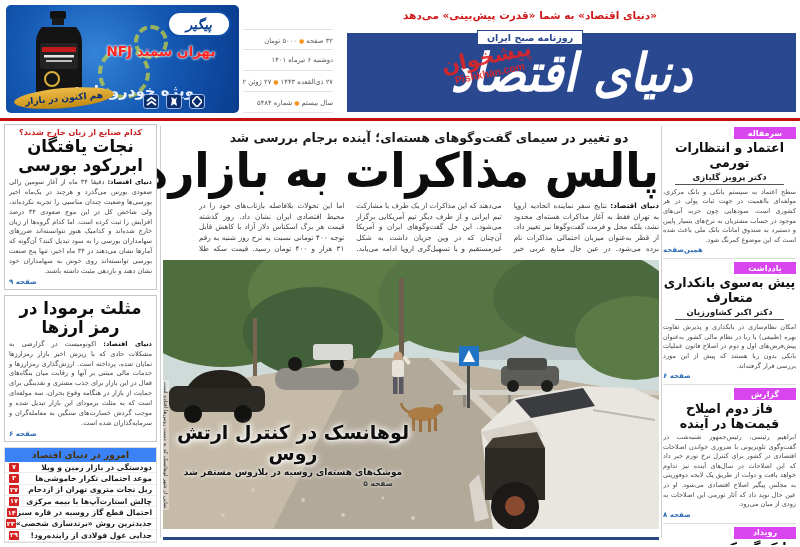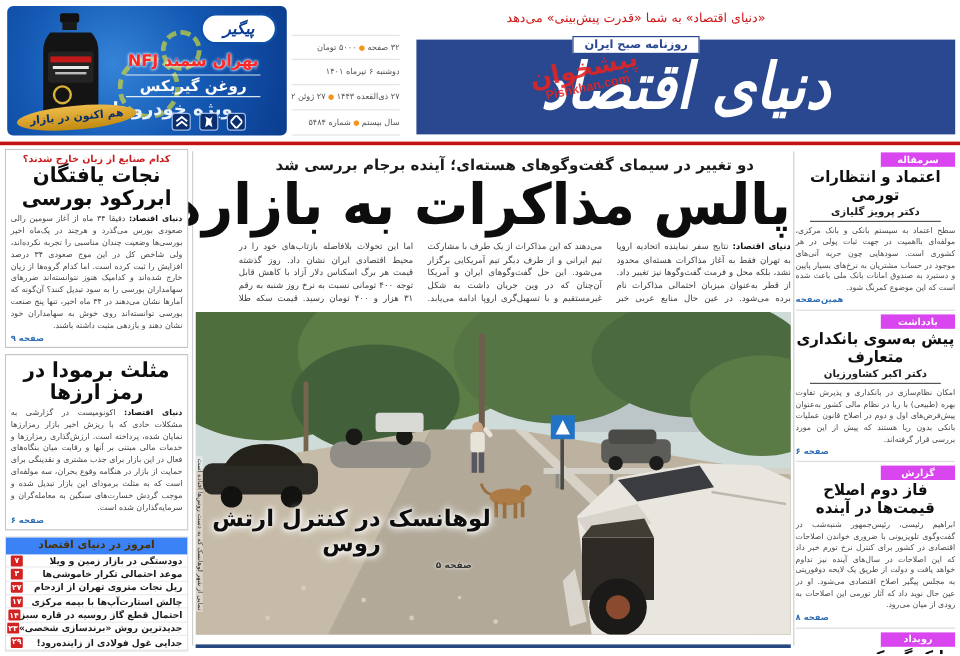--- a/index.html
+++ b/index.html
@@ -40,21 +40,21 @@
   }
   .bottle { position:absolute; left:22px; top:4px; }
   
   .dateblock { position:absolute; left:243px; top:29px; width:90px; height:84px; font-size:6.8px; color:#555; }
   .dateline { height:21px; line-height:21px; border-bottom:1px solid #e4e4e4; text-align:right;
     padding-left:2px; white-space:nowrap; overflow:hidden; }
   .dateline:first-child { border-top:1px solid #e4e4e4; }
   .dot { color:#f7941d; font-size:6px; padding:0 2px; }
   
   .slogan { position:absolute; top:9px; left:400px; width:260px; text-align:center;
-    color:#d01818; font-weight:normal; font-size:10.5px; }
+    color:#d01818; font-weight:bold; font-size:10.5px; }
   .masthead { position:absolute; left:347px; top:33px; width:449px; height:79px; background:#2a4890; }
   .masthead-title {
     width:100%; height:100%; display:flex; align-items:center; justify-content:center;
     color:#fff; font-weight:bold; font-style:italic; font-size:47px;
     transform:scaleY(1.12); letter-spacing:-2px; white-space:nowrap;
   }
   .paper-chip { position:absolute; left:130px; top:-3px; background:#fff; border:1px solid #2a4890;
     color:#2a4890; font-weight:bold; font-size:9.5px; padding:1px 9px; }
   .watermark { position:absolute; left:95px; top:14px; transform:rotate(-12deg);
     color:rgba(228,34,34,.88); text-align:center; line-height:1; pointer-events:none; }
@@ -64,21 +64,21 @@
   
   .vdiv { position:absolute; top:126px; width:1px; height:412px; background:#cfcfcf; }
   .center-col { position:absolute; left:163px; top:124px; width:496px;padding-left:36px; }
   .kicker { text-align:center; font-size:12.5px; font-weight:bold; color:#1a1a1a; margin-top:6px; }
   .headline { text-align:center; font-size:45px; font-weight:bold; color:#0d0d0d;
     letter-spacing:-1px; white-space:nowrap; line-height:1.15; transform:scaleY(1.05); }
   .leadtext { margin-top:4px; column-count:3; column-gap:12px; direction:rtl;
     font-size:7.2px; line-height:1.5; text-align:justify; color:#3d3d3d; height:56px; overflow:hidden; }
   .blead { font-weight:bold; color:#111; }
   .pageref { color:#2f6db5; font-weight:bold; }
-  .photo-wrap { position:relative; width:496px; height:269px; margin-top:3px; overflow:hidden; background:#e5e5e5; }
+  .photo-wrap { position:relative; width:496px; height:269px; margin-top:3px; overflow:hidden; background:#eab308; }
   .photo-caption { position:absolute; left:4px; top:162px; width:252px; text-align:center; }
   .cap-title { font-size:19px; font-weight:bold; color:#0d0d0d; line-height:1.1;
     text-shadow:0 0 3px #fff,0 0 6px #fff,0 0 8px #fff; }
   .cap-sub { font-size:9px; font-weight:bold; color:#111; margin-top:3px;
     text-shadow:0 0 3px #fff,0 0 5px #fff; }
   .cap-page { font-size:7.5px; font-weight:bold; color:#333; margin-top:2px; text-align:right; padding-right:26px;
     text-shadow:0 0 3px #fff; }
   .photo-credit { position:absolute; left:0; top:120px; writing-mode:vertical-rl;
     font-size:5.5px; color:#2e2e2e; background:rgba(255,255,255,.35); padding:2px 0; }
   .blue-rule { position:absolute; left:163px; top:537px; width:496px; height:3px; background:#27497f; }
@@ -121,21 +121,20 @@
     <rect x="24" y="9" width="12" height="7" fill="#1a1a1a"></rect>
     <path d="M14,18 q-6,6 -6,16 l0,56 q0,8 8,8 l30,0 q8,0 8,-8 l0,-56 q0,-10 -6,-16 z" fill="#141414"></path>
     <rect x="12" y="34" width="38" height="26" rx="3" fill="#232323"></rect>
     <rect x="14" y="38" width="34" height="5" fill="#c21a1a"></rect>
     <rect x="16" y="46" width="30" height="2.5" fill="#e8e8e8"></rect>
     <rect x="18" y="51" width="26" height="2" fill="#bdbdbd"></rect>
     <circle cx="24" cy="70" r="7" fill="none" stroke="#d8b23a" stroke-width="2"></circle>
   </svg>
   <div class="ad-logo">پیگیر</div>
   <div class="ad-title">بهران سمند NFJ</div>
-  <div class="ad-sub">روغن گیربکس</div>
   <div class="ad-line">ویژه خودروهای:</div>
   <div class="ad-logos">
     <span class="car-logo">
       <svg width="10" height="11" viewBox="0 0 10 11">
           <polygon points="5,0 10,5.5 5,11 0,5.5" fill="none" stroke="#fff" stroke-width="1.6"></polygon>
         </svg>
     </span>
     <span class="car-logo">
       <svg width="10" height="11" viewBox="0 0 10 11">
           <path d="M2,10 L3,4 L2,1 L6,3 L8,1 L7,5 L8,10 L5,8 Z" fill="#fff"></path>
@@ -251,20 +250,21 @@
         <circle cx="140" cy="240" r="2"></circle>
           <circle cx="180" cy="255" r="2"></circle>
           <circle cx="220" cy="238" r="1.5"></circle>
         <circle cx="90" cy="230" r="2"></circle>
           <circle cx="250" cy="258" r="2"></circle>
           <circle cx="60" cy="255" r="2"></circle>
       </g>
     </svg>
     <div class="photo-caption">
       <div class="cap-title">لوهانسک در کنترل ارتش روس</div>
+      <div class="cap-sub">موشک‌های هسته‌ای روسیه در بلاروس مستقر شد</div>
       <div class="cap-page pageref">صفحه ۵</div>
     </div>
     <div class="photo-credit">نمایی از شهر لوهانسک که به دست روس‌ها افتاده است</div>
   </div>
 </div>
 <div class="blue-rule"></div>
 
 <div class="left-col">
   <div class="lcard">
     <div class="lkicker">کدام صنایع از زیان خارج شدند؟</div>

